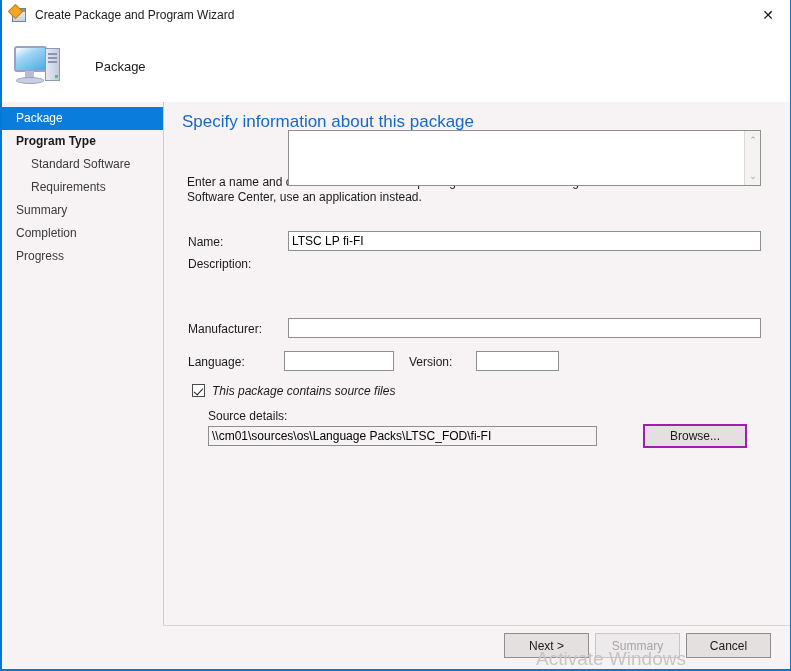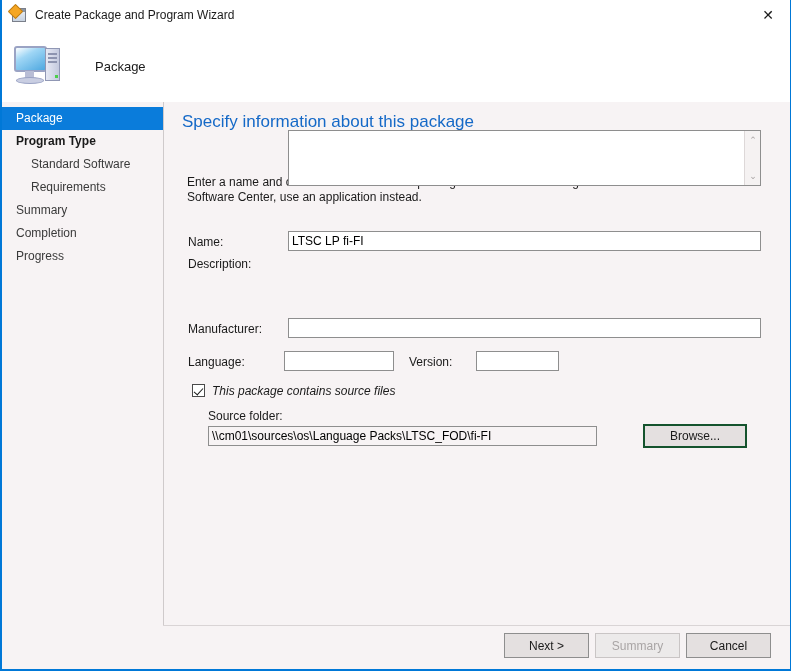--- a/index.html
+++ b/index.html
@@ -312,21 +312,21 @@
     left: 44px; top: 324px;
     width: 389px; height: 20px;
     line-height: 19px;
   }
   .browse-btn {
     position: absolute;
     left: 479px; top: 322px;
     width: 104px; height: 24px;
     box-sizing: border-box;
     background: #e4e0e0;
-    border: 2px solid #14532d;
+    border: 2px solid #a21caf;
     font-family: "Liberation Sans", sans-serif;
     font-size: 12px;
     color: #1a1a1a;
     cursor: default;
     padding: 0;
   }
 
   
   .footer {
     position: absolute;
@@ -440,28 +440,29 @@
       <input class="txt" style="left: 120px; top: 249px; width: 110px; height: 20px;" type="text" value="">
 
       <div class="form-label" style="left:245px; top:253px;">Version:</div>
       <input class="txt" style="left: 312px; top: 249px; width: 83px; height: 20px;" type="text" value="">
 
       <div class="checkrow">
         <div class="checkbox"></div>
         <div class="check-label">This package contains source files</div>
       </div>
 
-      <div class="src-label">Source folder:</div>
+      <div class="src-label">Source details:</div>
       <input class="txt ro src-input" type="text" value="\\cm01\sources\os\Language Packs\LTSC_FOD\fi-FI" style="">
       <button class="browse-btn">Browse...</button>
 
     </div>
   </div>
 
   <div class="footer-strip-left"></div>
   <div class="footer">
     <button class="btn next">Next &gt;</button>
     <button class="btn summary disabled">Summary</button>
     <button class="btn cancel">Cancel</button>
   </div>
 
+  <div class="watermark">Activate Windows</div>
 
 </div>
 
 </body></html>

